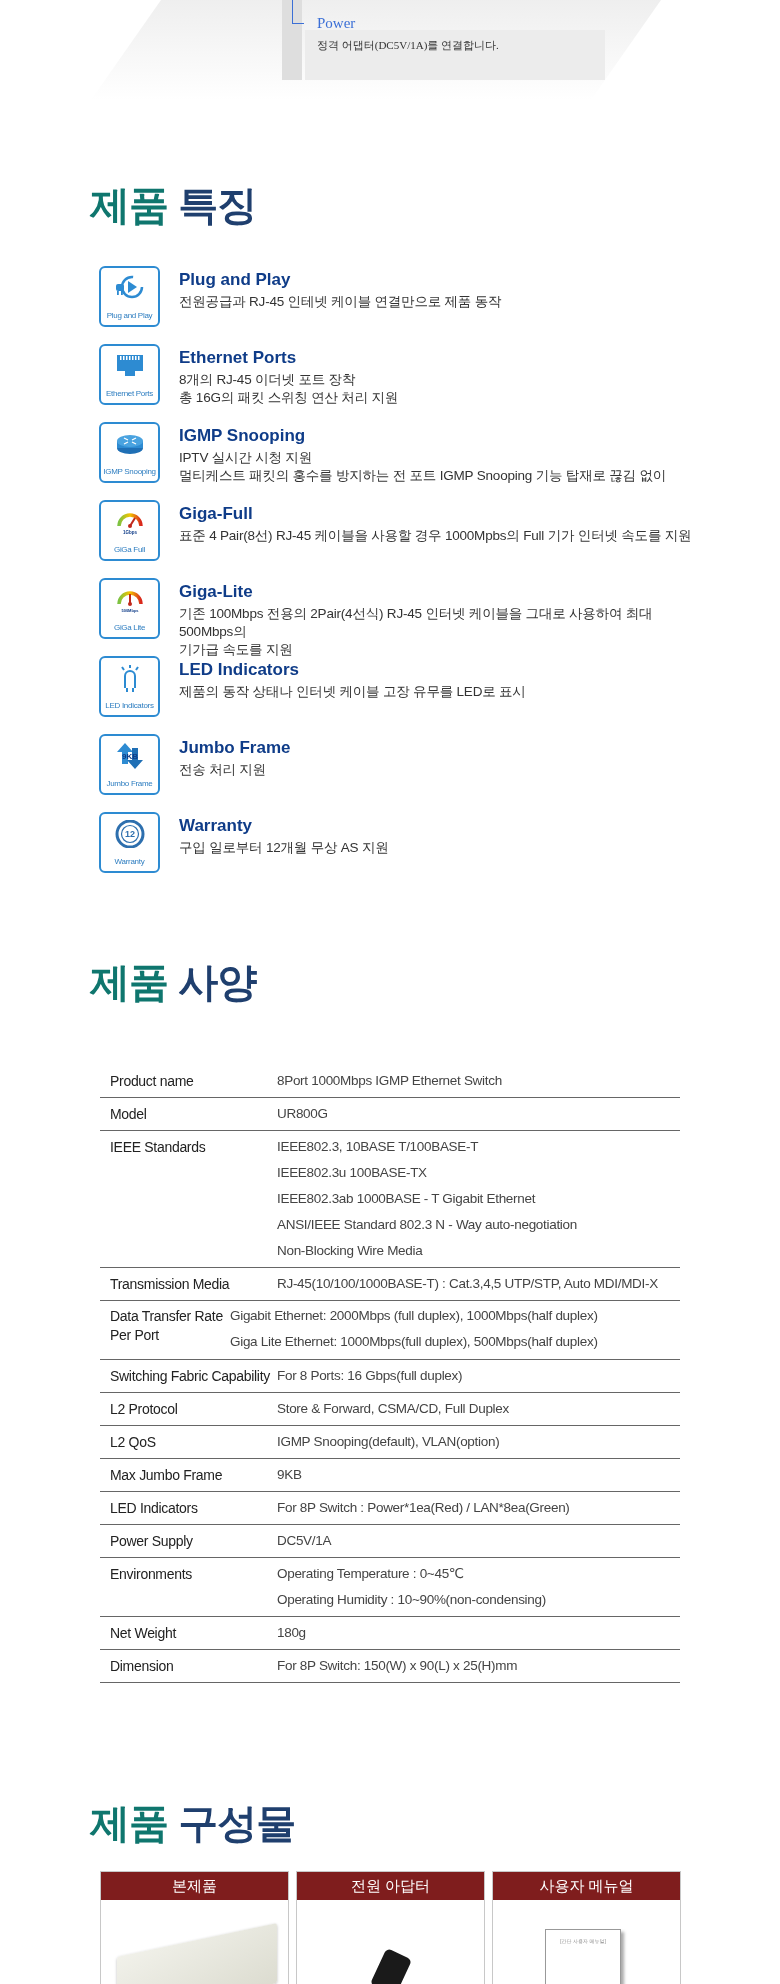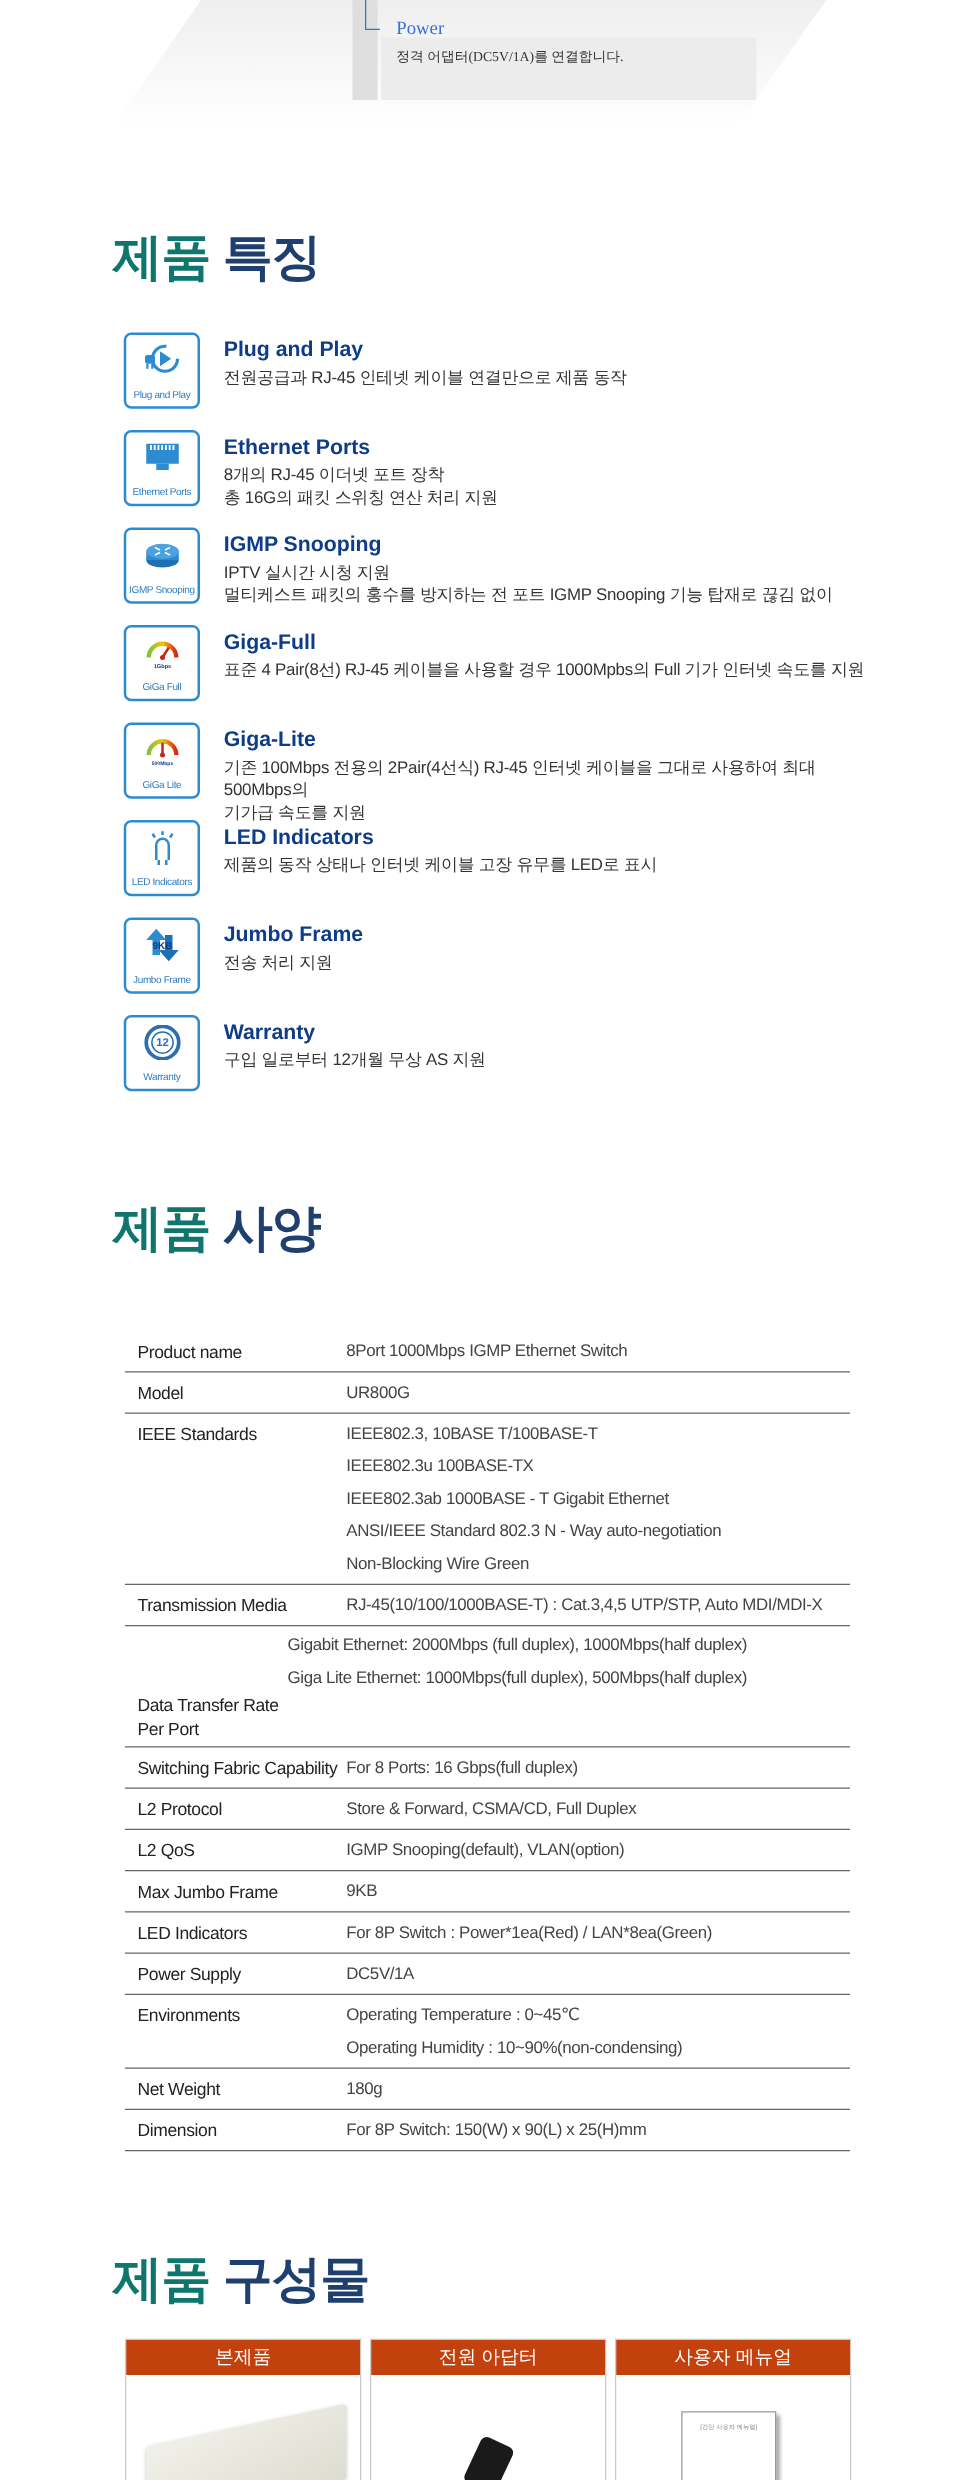--- a/index.html
+++ b/index.html
@@ -31,27 +31,27 @@
   .feature .f-desc { position: absolute; left: 80px; top: 27px; font-size: 13.5px; line-height: 18px; color: #333; width: 520px; letter-spacing: -0.2px; }
 
   
   .spec-table { position: absolute; left: 100px; top: 1065px; width: 580px; }
   .spec-row { display: flex; border-bottom: 1.5px solid #666; }
   .spec-row .label { width: 177px; padding-left: 10px; font-size: 14px; color: #222; letter-spacing: -0.3px; }
   .spec-row .values { flex: 1; font-size: 13.5px; color: #444; letter-spacing: -0.3px; }
   .spec-row .label, .spec-row .values .v { line-height: 26px; }
   .spec-row .values .v { white-space: nowrap; }
   .spec-row.multi { padding: 2px 0 4px; }
-  .spec-row.multi .label { line-height: 19px; padding-top: 4px; margin-top: 48px; }
+  .spec-row.multi .label { line-height: 19px; padding-top: 4px; }
   .spec-row.single { padding: 3px 0 3px; }
 
   
   .components { position: absolute; left: 100px; top: 1871px; width: 580px; height: 113px; }
   .comp { position: absolute; top: 0; width: 189px; height: 140px; border: 1px solid #c8c8c8; background: #fff; }
-  .comp .comp-head { height: 28px; background: #c2410c; color: #fff; font-size: 15px; text-align: center; line-height: 28px; }
+  .comp .comp-head { height: 28px; background: #7f1d1d; color: #fff; font-size: 15px; text-align: center; line-height: 28px; }
   .comp .comp-img { position: absolute; }
 </style>
 </head>
 <body>
 
 <div class="top-area">
   <div class="device-shape"></div>
   <div class="device-slot"></div>
   <div class="device-slot2"></div>
   <div class="callout-line"></div>
@@ -236,21 +236,21 @@
         <div class="v">UR800G</div>
       </div>
   </div>
   <div class="spec-row single">
     <div class="label">IEEE Standards</div>
     <div class="values">
       <div class="v">IEEE802.3, 10BASE T/100BASE-T</div>
       <div class="v">IEEE802.3u 100BASE-TX</div>
       <div class="v">IEEE802.3ab 1000BASE - T Gigabit Ethernet</div>
       <div class="v">ANSI/IEEE Standard 802.3 N - Way auto-negotiation</div>
-      <div class="v">Non-Blocking Wire Green</div>
+      <div class="v">Non-Blocking Wire Media</div>
     </div>
   </div>
   <div class="spec-row single">
     <div class="label">Transmission Media</div>
     <div class="values">
         <div class="v">RJ-45(10/100/1000BASE-T) : Cat.3,4,5 UTP/STP, Auto MDI/MDI-X</div>
       </div>
   </div>
   <div class="spec-row multi">
     <div class="label" style="width:130px;padding-right:0;">Data Transfer Rate Per Port</div>

